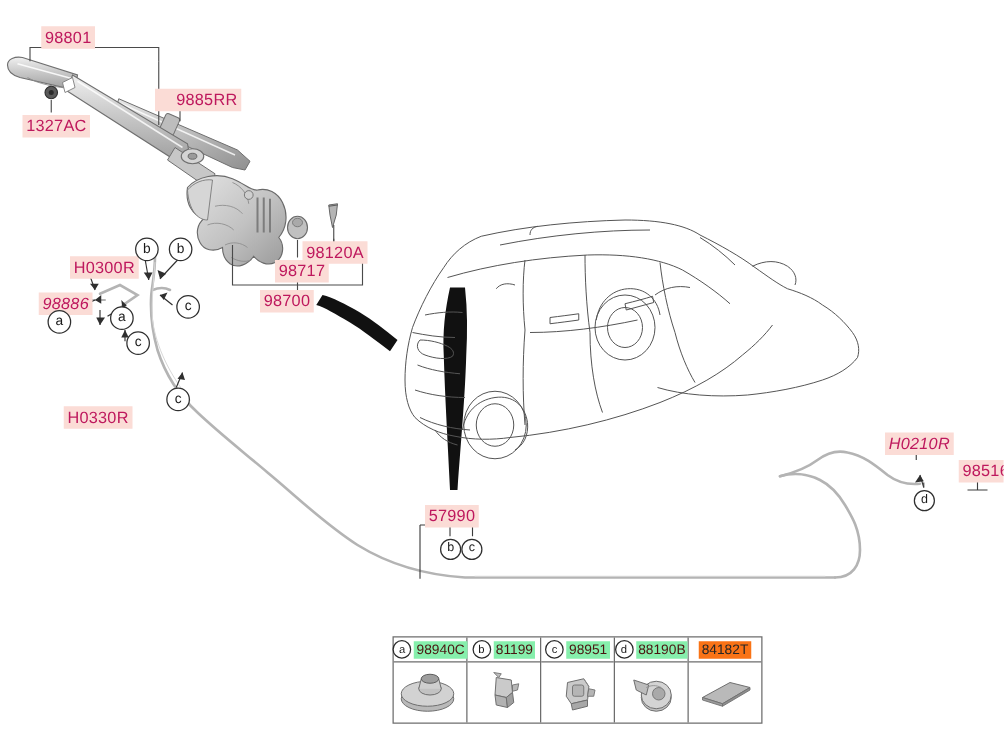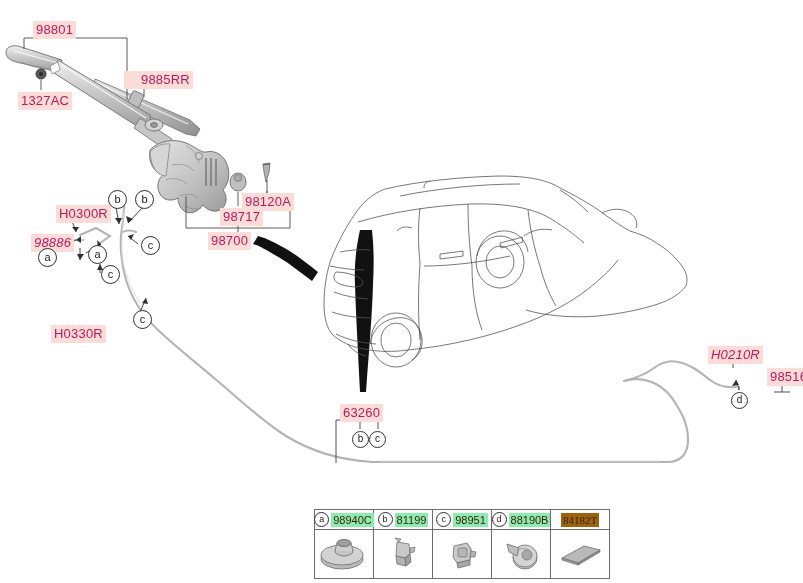--- a/index.html
+++ b/index.html
@@ -72,23 +72,22 @@
   }
   .lnum {
     background: #86efac;
     color: #4a1410;
     font-size: 11px;
     line-height: 14px;
     padding: 0 2px;
     white-space: nowrap;
   }
   .lnum.gray {
-    background: #a16207;
+    background: #f97316;
     color: #262626;
-    font-family: Liberation Serif, serif;
   }
   .lcell {
     height: 48px;
     display: flex;
     align-items: center;
     justify-content: center;
   }
   
   .cmark {
     position: absolute;
@@ -364,21 +363,21 @@
 
   <div class="plabel" style="left:33px;  top:21px;">98801</div>
   <div class="plabel" style="left:18px;  top:92px;">1327AC</div>
   <div class="plabel" style="left:124px; top:71px;padding-left:17px;">9885RR</div>
   <div class="plabel" style="left:242px; top:193px;text-align:right;">98120A</div>
   <div class="plabel" style="left:220px; top:208px;">98717</div>
   <div class="plabel" style="left:208px; top:232px;">98700</div>
   <div class="plabel" style="left:56px;  top:205px;">H0300R</div>
   <div class="plabel" style="left:31px;  top:234px;font-style:italic;">98886</div>
   <div class="plabel" style="left:51px;  top:277px;margin-top:48px;">H0330R</div>
-  <div class="plabel" style="left:340px; top:404px;">63260</div>
+  <div class="plabel" style="left:340px; top:404px;">57990</div>
   <div class="plabel" style="left:708px; top:346px;font-style:italic;">H0210R</div>
   <div class="plabel" style="left:767px; top:368px;">98516</div>
 
   <div class="cmark" style="left:108px; top:190px;">b</div>
   <div class="cmark" style="left:135px; top:190px;">b</div>
   <div class="cmark" style="left:38px;  top:248px;">a</div>
   <div class="cmark" style="left:88px;  top:245px;">a</div>
   <div class="cmark" style="left:141px; top:236px;">c</div>
   <div class="cmark" style="left:101px; top:265px;">c</div>
   <div class="cmark" style="left:133px; top:310px;">c</div>

